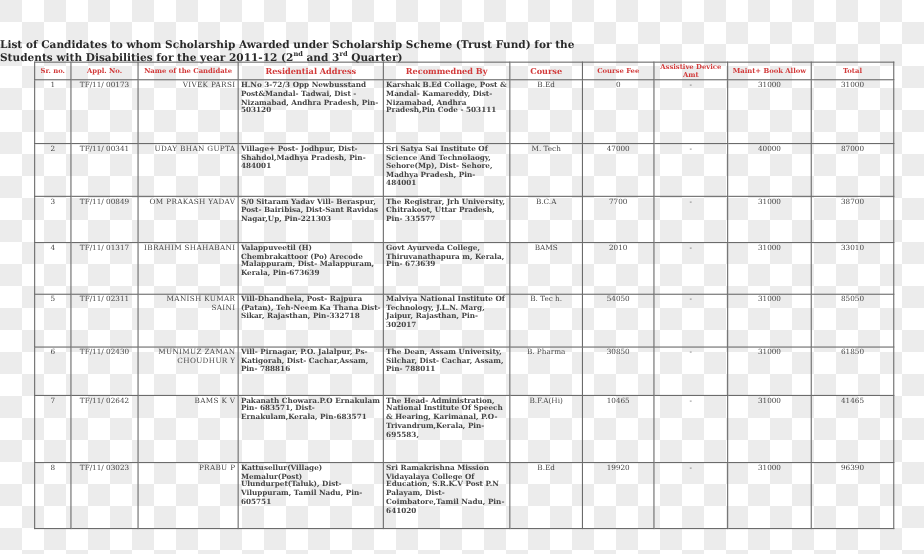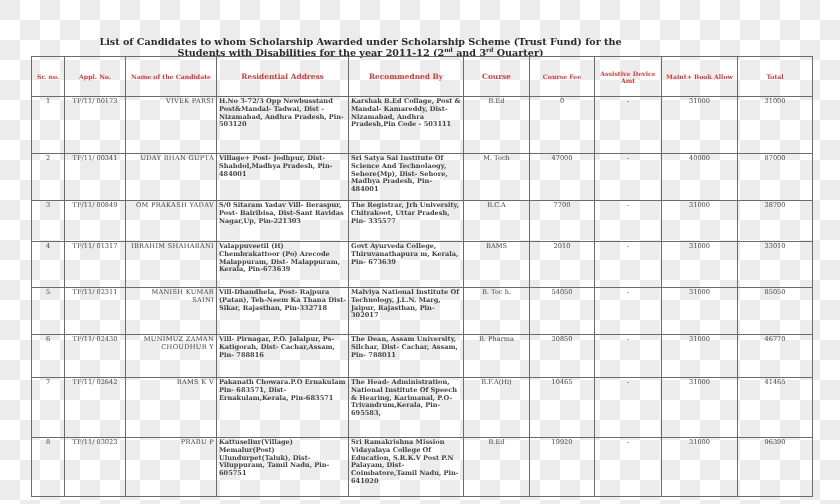--- a/index.html
+++ b/index.html
@@ -9,35 +9,35 @@
     background-image:
       linear-gradient(45deg, #ececec 25%, transparent 25%, transparent 75%, #ececec 75%),
       linear-gradient(45deg, #ececec 25%, transparent 25%, transparent 75%, #ececec 75%);
     background-size:40px 40px;
     background-position:20px 0, 0 20px;
     font-family:"DejaVu Serif", serif;
     color:#333;
   }
   .doc-title {
     position:absolute; left:0; top:37px; width:721px;
-    text-align:center; font-family:"DejaVu Serif", serif;
+    text-align:left; font-family:"DejaVu Serif", serif;
     font-size:9.6px; font-weight:bold; line-height:10.5px; color:#2a2a2a;
   }
   .doc-title sup { font-size:6px; line-height:0; }
   table.sch {
     position:absolute; left:31px; top:56px; width:781px; height:425px;
     border-collapse:collapse; table-layout:fixed;
   }
   table.sch th, table.sch td {
     border:1.3px solid #6b6b6b; vertical-align:top;
     font-size:6.6px; line-height:7.8px; padding:1px 2px;
   }
   table.sch th {
     color:#d23a3a; font-weight:bold; text-align:center; vertical-align:middle;
-    height:15px; padding:12px 2px; font-size:6.2px; line-height:7px;margin-left:32px;
+    height:15px; padding:0 2px; font-size:6.2px; line-height:7px;margin-left:32px;
   }
   table.sch th.big { font-size:7.4px; line-height:8px; }
   table.sch td { color:#444; }
   td.c { text-align:center; }
   td.name { text-align:right; letter-spacing:0.3px; }
   td.l { text-align:left;font-weight:bold; }
   td.course { text-align:center; }
 </style>
 </head>
 <body>
@@ -138,21 +138,21 @@
       <tr style="height: 43px;">
     <td class="c">6</td>
     <td class="c">TF/11/ 02430</td>
     <td class="name">MUNIMUZ ZAMAN CHOUDHUR Y</td>
     <td class="l">Vill- Pirnagar, P.O. Jalalpur, Ps- Katigorah, Dist- Cachar,Assam, Pin- 788816</td>
     <td class="l">The Dean, Assam University, Silchar, Dist- Cachar, Assam, Pin- 788011</td>
     <td class="course">B. Pharma</td>
     <td class="c">30850</td>
     <td class="c">-</td>
     <td class="c">31000</td>
-    <td class="c">46770</td>
+    <td class="c">61850</td>
   </tr>
       <tr style="height: 60px;">
     <td class="c">7</td>
     <td class="c">TF/11/ 02642</td>
     <td class="name">BAMS  K V</td>
     <td class="l">Pakanath Chowara.P.O Ernakulam Pin- 683571, Dist- Ernakulam,Kerala, Pin-683571</td>
     <td class="l">The Head- Administration, National Institute Of Speech &amp; Hearing, Karimanal, P.O- Trivandrum,Kerala, Pin-695583,</td>
     <td class="course">B.F.A(Hi)</td>
     <td class="c">10465</td>
     <td class="c">-</td>

